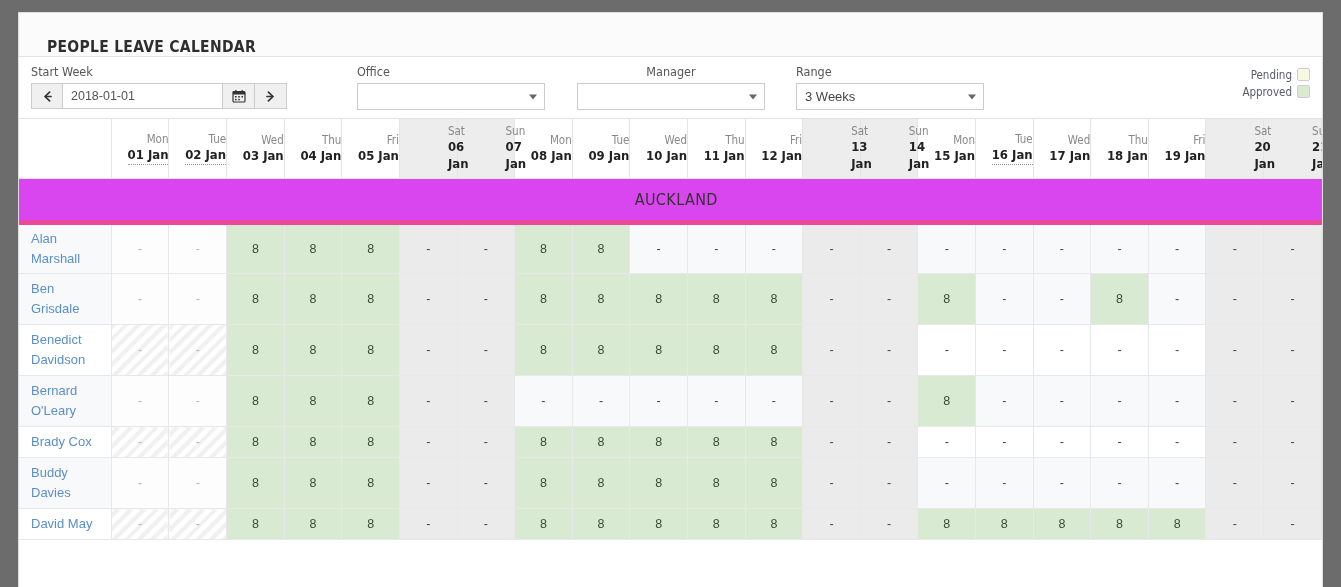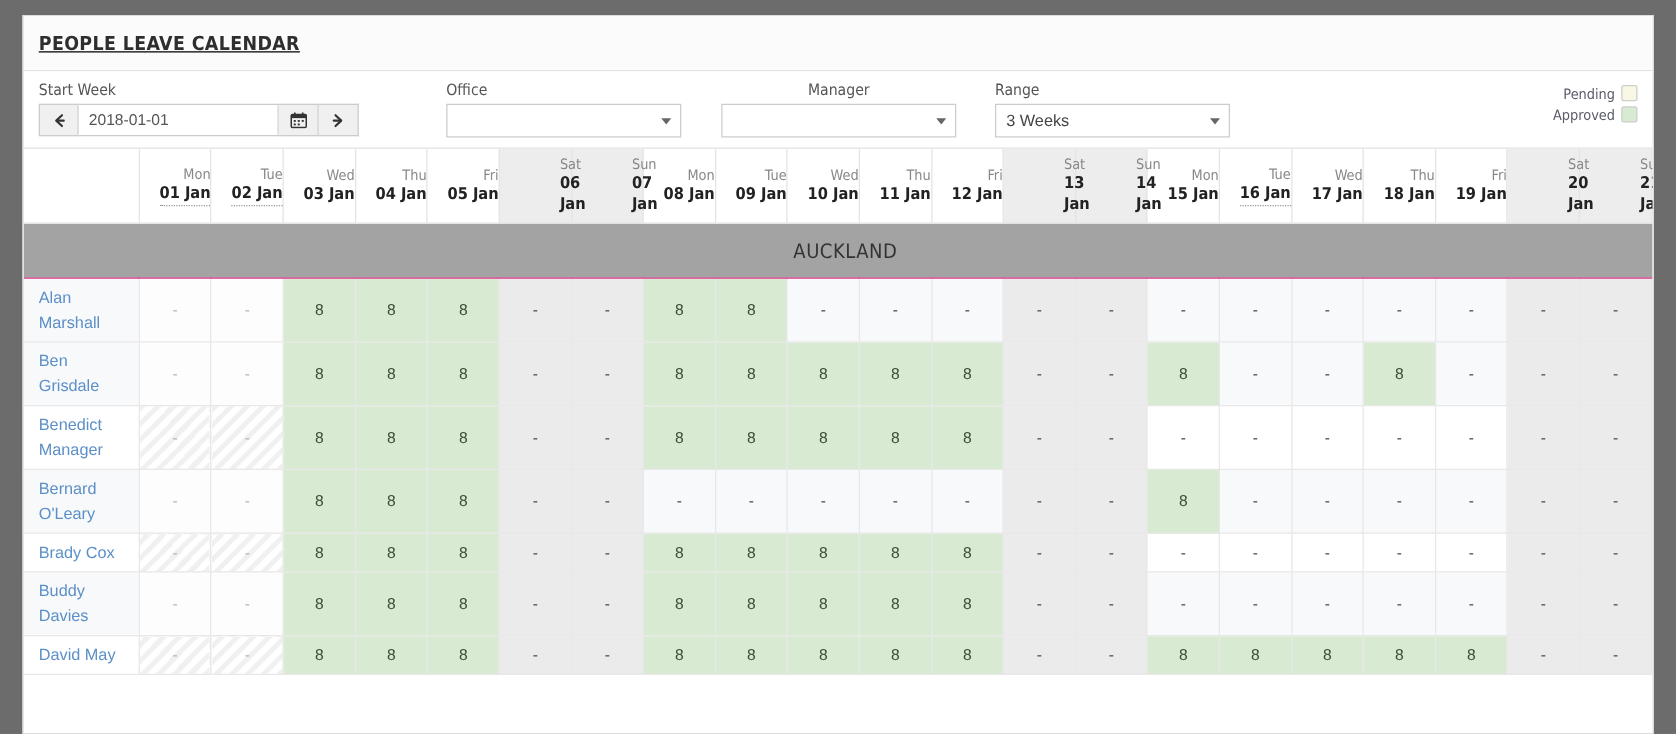--- a/index.html
+++ b/index.html
@@ -23,23 +23,22 @@
     height: 600px;
     background: #ffffff;
     border: 1px solid #dddddd;
     overflow: hidden;
   }
   
   .panel-head {
     height: 44px;
     background: #fbfbfc;
     border-bottom: 1px solid #e2e2e2;
-    display: flex; align-items: center;
-    padding-left: 12px;
-    text-decoration: underline;
+    display: flex; align-items: flex-end;
+    padding-left: 28px;
   }
   .panel-title {
     font-family: "DejaVu Sans Condensed", "Liberation Sans Narrow", "Liberation Sans", sans-serif;
     font-size: 15.5px;
     font-weight: 700;
     letter-spacing: .3px;
     color: #2e2e2e;
     text-transform: uppercase;
   }
   
@@ -150,25 +149,25 @@
     line-height: 17px;
   }
   .dnum.tip {
     border-bottom: 1px dotted #999999;
     display: inline-block;
     padding-bottom: 1px;
   }
 
   tr.grouprow td {
     border: none;
-    border-bottom: 1px solid #ec4899;
+    border-bottom: 5px solid #ec4899;
     height: 44px;
     padding: 0 0 0 12px;
     vertical-align: middle;
-    background: #a3a3a3;
+    background: #d946ef;
   }
   .groupname {
     font-family: "DejaVu Sans Condensed", "Liberation Sans Narrow", "Liberation Sans", sans-serif;
     font-size: 16px;
     color: #333333;
     letter-spacing: .4px;
     text-transform: uppercase;
   }
 
   tbody td {
@@ -444,21 +443,21 @@
             <td class="we">-</td>
             <td class="appr">8</td>
             <td class="">-</td>
             <td class="">-</td>
             <td class="appr">8</td>
             <td class="">-</td>
             <td class="we">-</td>
             <td class="we">-</td>
           </tr>
           <tr class="valrow1">
-            <td class="name">Benedict Manager</td>
+            <td class="name">Benedict Davidson</td>
             <td class="hol">-</td>
             <td class="hol">-</td>
             <td class="appr">8</td>
             <td class="appr">8</td>
             <td class="appr">8</td>
             <td class="we">-</td>
             <td class="we">-</td>
             <td class="appr">8</td>
             <td class="appr">8</td>
             <td class="appr">8</td>

